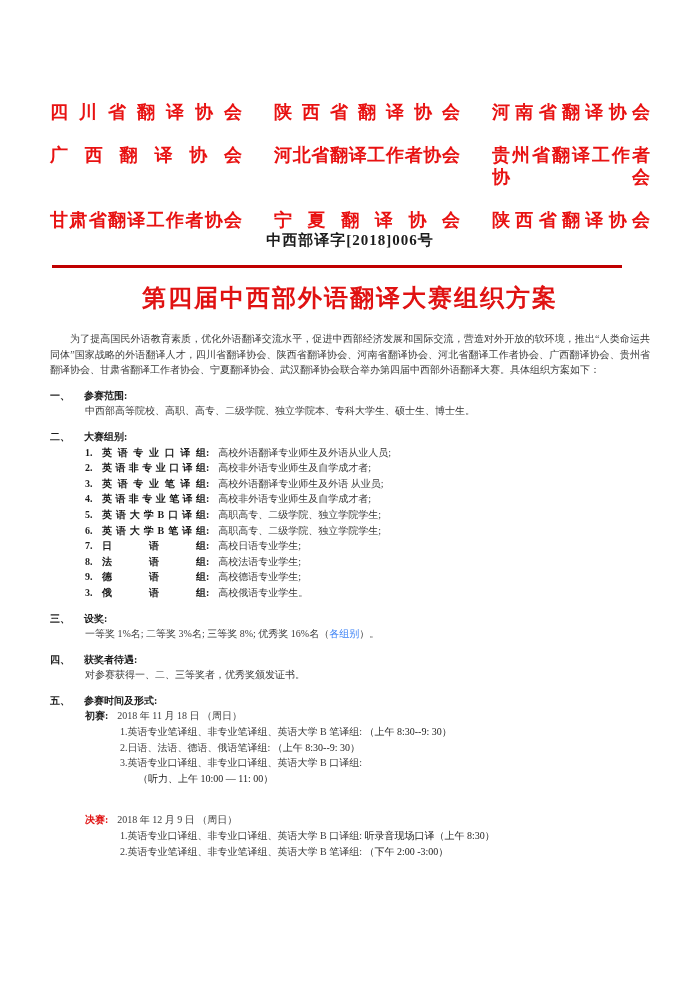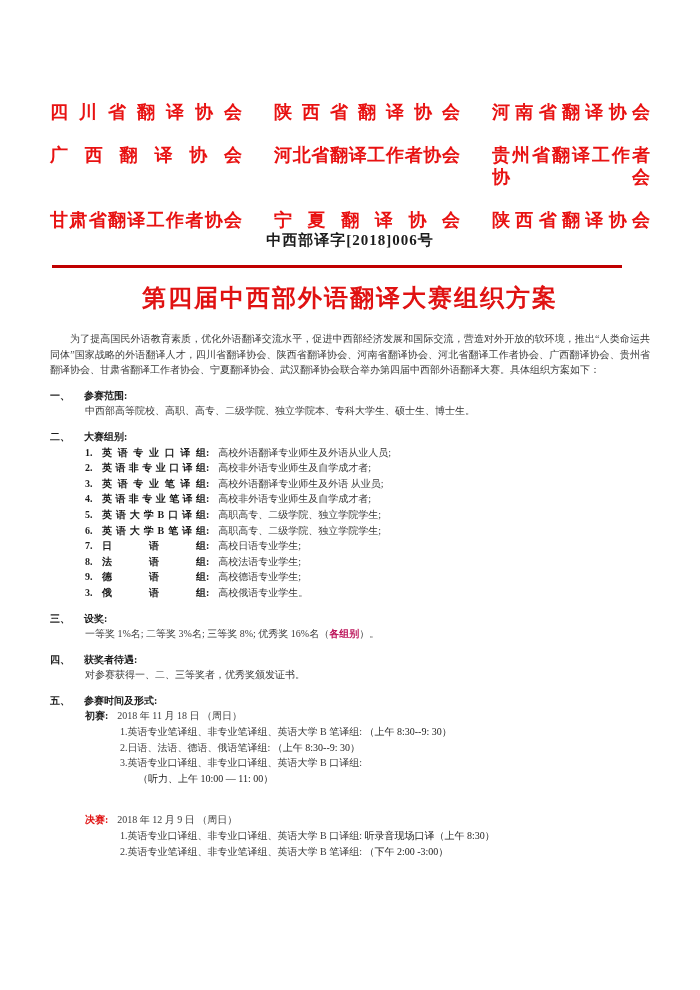--- a/index.html
+++ b/index.html
@@ -33,21 +33,21 @@
   .sec-num{display:inline-block;width:34px;}
   .sec-body{margin-left:35px;}
 
   
   .grp-row{white-space:nowrap;}
   .grp-num{display:inline-block;min-width:17px;font-weight:bold;color:#1c1c1c;}
   .grp-name{display:inline-block;width:104px;font-weight:bold;color:#1c1c1c;
             text-align:justify;text-align-last:justify;vertical-align:bottom;}
   .grp-colon{font-weight:bold;color:#1c1c1c;margin-right:9px;}
 
-  .bold-inline{font-weight:bold;color:#be185d;}
+  .bold-inline{font-weight:normal;color:#3b82f6;}
 
   
   .round-row{margin-left:35px;}
   .round-label{font-weight:bold;color:#1c1c1c;margin-right:9px;}
   .round-label.red{color:#e01212;}
   .sched-item{margin-left:70px;}
   .sched-time{font-weight:normal;color:#1c1c1c;}
   .time-newline{display:block;margin-left:18px;}
   .final-block{margin-top:26px;}
 </style>

